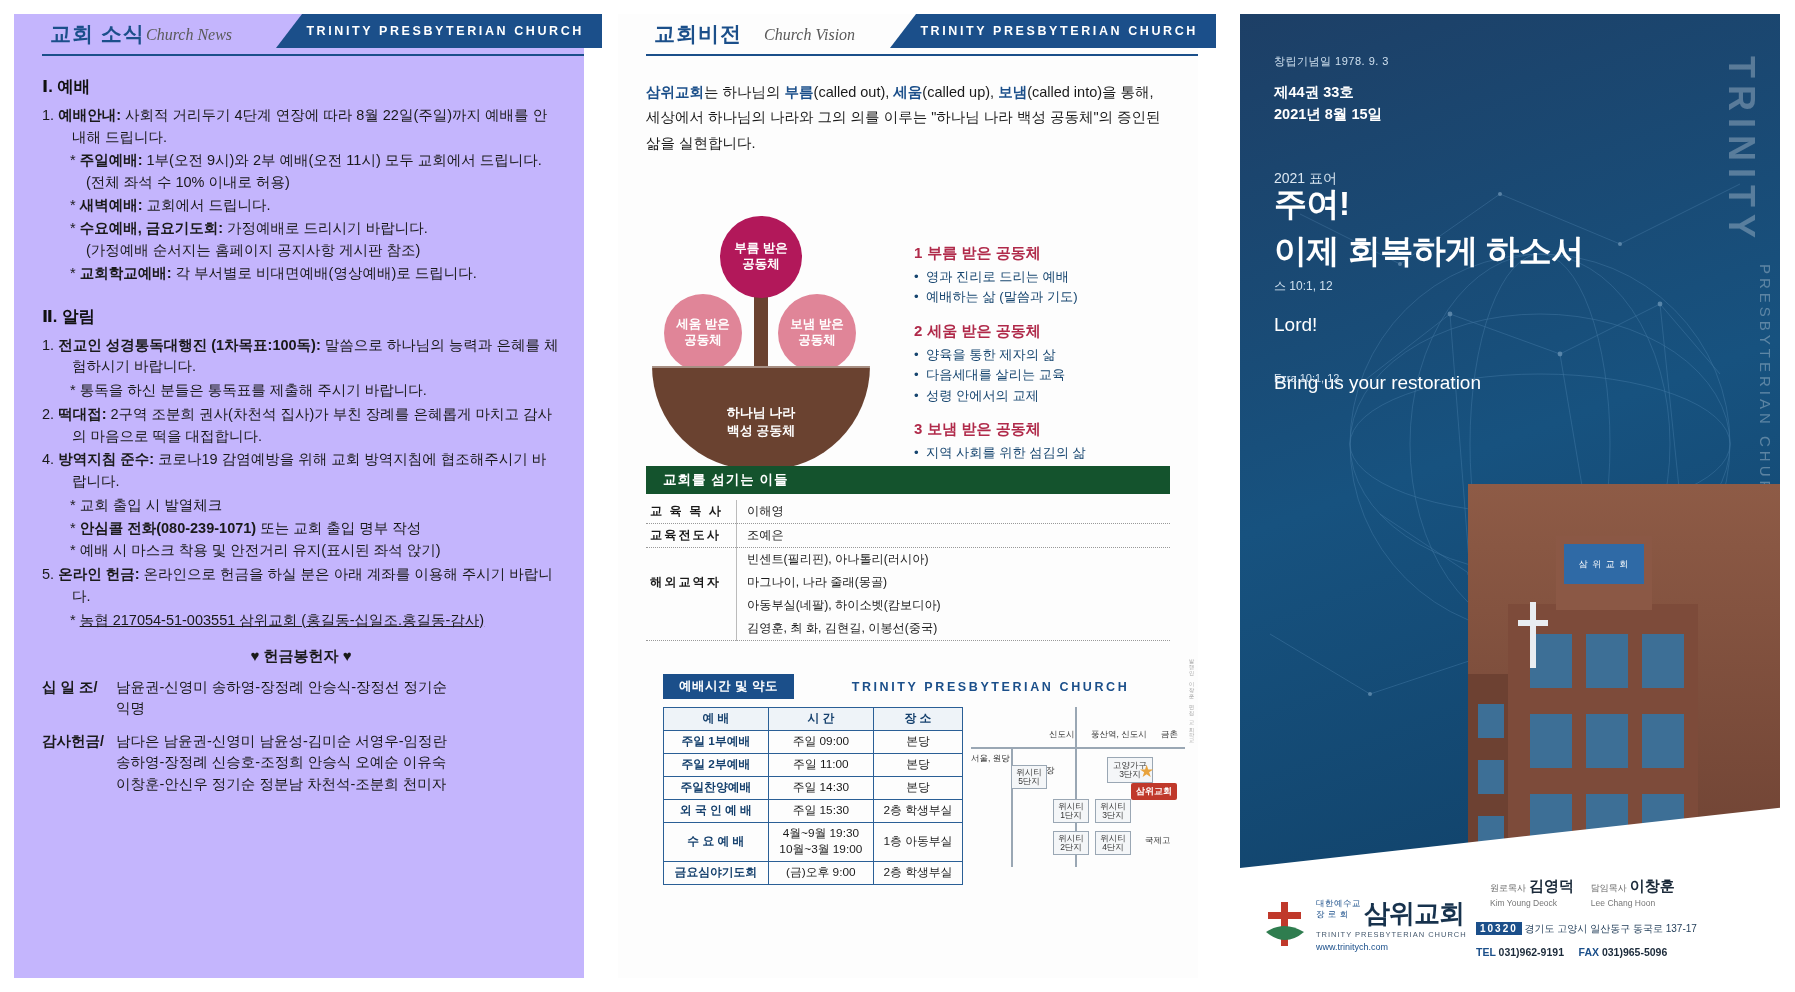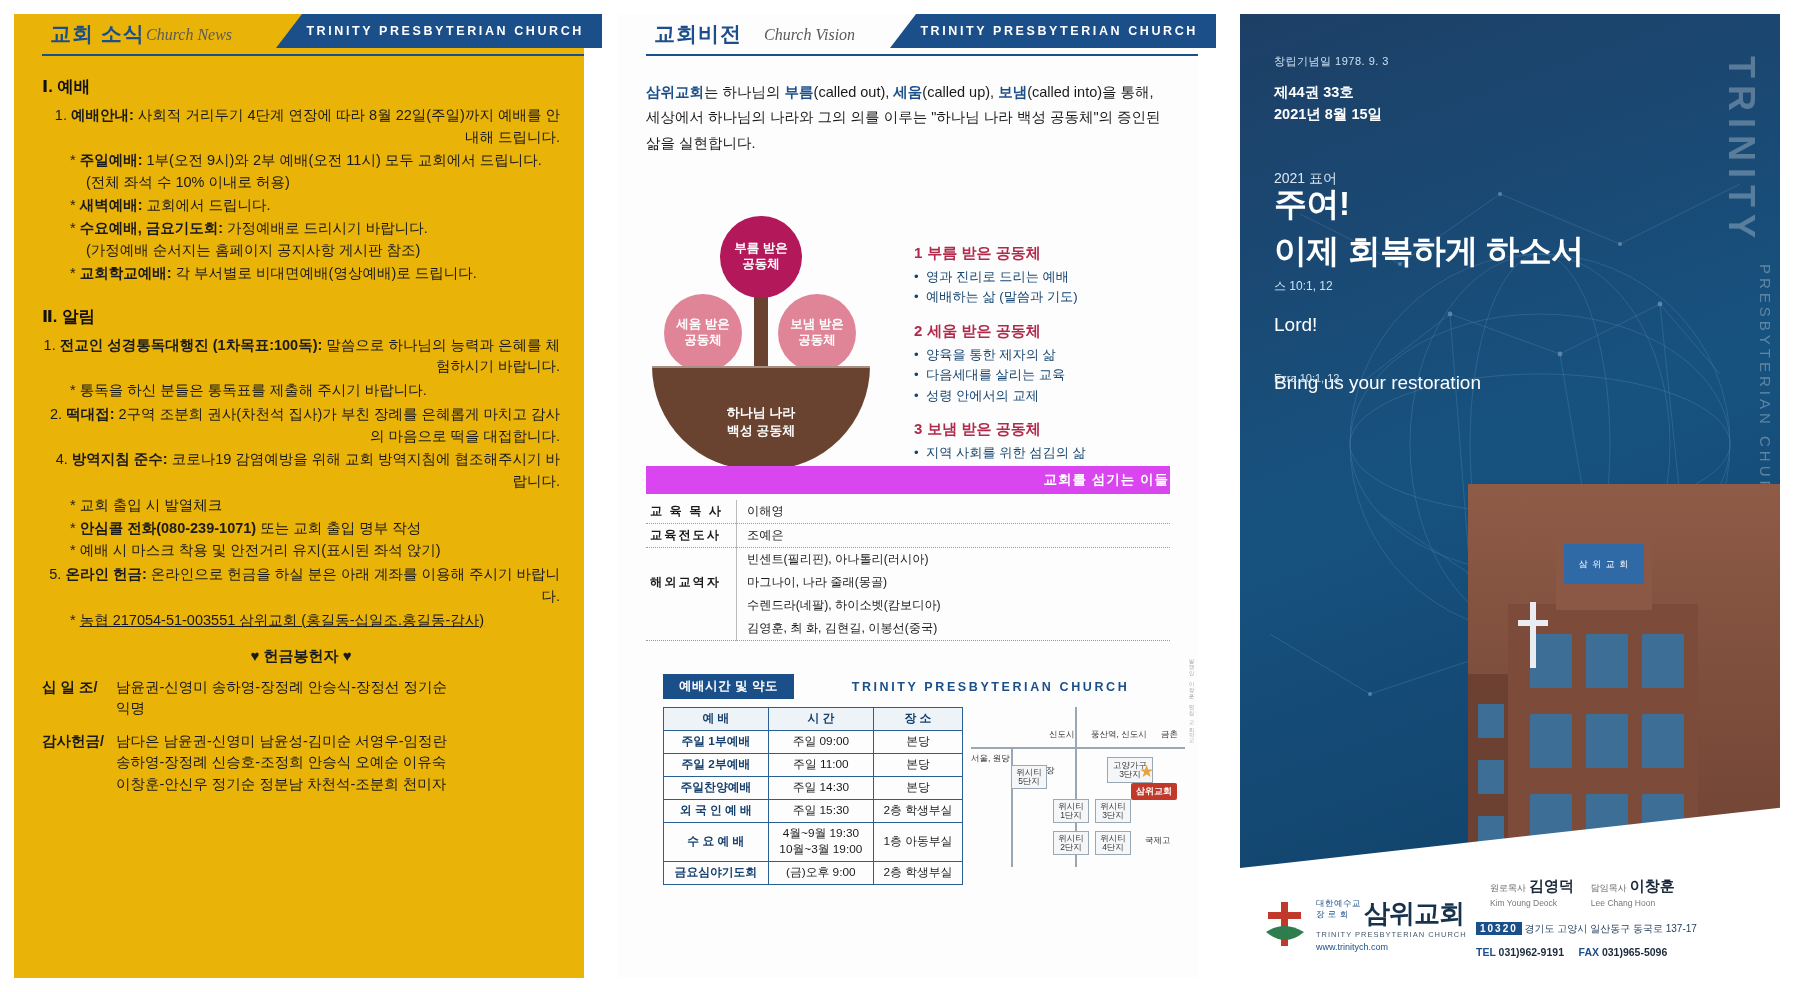--- a/index.html
+++ b/index.html
@@ -8,21 +8,21 @@
     background:#ffffff;
     font-family:"Liberation Sans","DejaVu Sans",sans-serif;
     color:#1a1a1a;
     overflow:hidden;
     position:relative;
   }
   .page{position:absolute;top:0;left:0;width:1795px;height:992px;}
 
   
   .panel{position:absolute;background:#fff;}
-  #panel-news{left:14px;top:14px;width:570px;height:964px;background:#eab308;}
+  #panel-news{left:14px;top:14px;width:570px;height:964px;background:#c4b5fd;}
   #panel-vision{left:618px;top:14px;width:580px;height:964px;background:#fdfdfd;}
 
   
   .hdr{position:relative;height:40px;}
   .hdr .ttl{
     position:absolute;left:36px;top:6px;
     font-size:21px;font-weight:bold;color:#1b4f8a;letter-spacing:1px;
   }
   .hdr .ttl-en{
     position:absolute;top:12px;
@@ -34,21 +34,21 @@
     font-size:12.5px;letter-spacing:2.6px;font-weight:bold;
     display:flex;align-items:center;justify-content:flex-end;
     padding-right:18px;
     clip-path:polygon(26px 0,100% 0,100% 100%,0 100%);
   }
   .hdr-rule{position:absolute;left:28px;right:0;top:40px;height:2px;background:#1b4f8a;}
 
   
   #news-body{position:absolute;left:28px;top:52px;width:518px;font-size:14.5px;line-height:1.5;}
   .sec-title{font-size:16.5px;font-weight:bold;margin:8px 0 6px 0;color:#111;}
-  .num-item{margin:2px 0 2px 0;padding-left:30px;text-indent:-30px;text-align:right;}
+  .num-item{margin:2px 0 2px 0;padding-left:30px;text-indent:-30px;}
   .num-item .lbl{font-weight:bold;}
   .star{margin:1px 0 1px 28px;padding-left:16px;text-indent:-16px;}
   .star .lbl{font-weight:bold;}
   .indent2{margin-left:44px;}
   .ul-acct{text-decoration:underline;}
   .donors-head{text-align:center;font-weight:bold;margin:14px 0 8px 0;font-size:15px;}
   .donor-row{display:flex;font-size:14.5px;line-height:1.55;}
   .donor-row .dl{width:74px;font-weight:bold;flex:none;}
   .donor-row .dv{flex:1;}
   .donor-cont{margin-left:74px;}
@@ -76,22 +76,22 @@
   
   #vlist{position:absolute;left:268px;top:178px;width:256px;}
   .vgrp{margin-bottom:14px;}
   .vgrp-h{color:#b02a4a;font-weight:bold;font-size:15px;margin-bottom:4px;}
   .vgrp-h .n{margin-right:5px;}
   .vgrp li{list-style:none;font-size:13.2px;line-height:1.55;color:#16456f;position:relative;padding-left:12px;}
   .vgrp li:before{content:"•";position:absolute;left:0;color:#16456f;}
   .vgrp ul{margin:0;padding:0;}
 
   
-  .bluebar{background:#d946ef;color:#fff;text-align:right;font-size:13.5px;font-weight:bold;
-           padding:5px 1px;letter-spacing:1px;}
+  .bluebar{background:#14532d;color:#fff;text-align:left;font-size:13.5px;font-weight:bold;
+           padding:5px 17px;letter-spacing:1px;}
 
   #servers{position:absolute;left:28px;top:452px;width:524px;}
   #servers-tbl{margin-top:6px;font-size:12.2px;width:100%;border-collapse:collapse;}
   #servers-tbl td{padding:3px 4px;vertical-align:top;}
   #servers-tbl td.k{width:82px;font-weight:bold;letter-spacing:2px;border-right:1px solid #bbb;
                     border-bottom:1px dotted #999;white-space:nowrap;}
   #servers-tbl td.v{padding-left:10px;border-bottom:1px dotted #999;}
   #servers-tbl tr.norule td{border-bottom:none;}
 
   
@@ -310,21 +310,21 @@
         <tr class="norule">
           <td class="k" style="border-bottom:none"></td>
           <td class="v" style="border-bottom:none">빈센트(필리핀), 아나톨리(러시아)</td>
         </tr>
         <tr class="norule">
           <td class="k" style="border-bottom:none">해외교역자</td>
           <td class="v" style="border-bottom:none">마그나이,  나라 줄래(몽골)</td>
         </tr>
         <tr class="norule">
           <td class="k" style="border-bottom:none"></td>
-          <td class="v" style="border-bottom:none">수렌드라(네팔), 하이소벳(캄보디아)</td>
+          <td class="v" style="border-bottom:none">아동부실(네팔), 하이소벳(캄보디아)</td>
         </tr>
         <tr>
           <td class="k"></td>
           <td class="v">김영훈, 최  화, 김현길, 이봉선(중국)</td>
         </tr>
       </tbody>
         </table>
     </div>
 
     <div id="sched-wrap">

